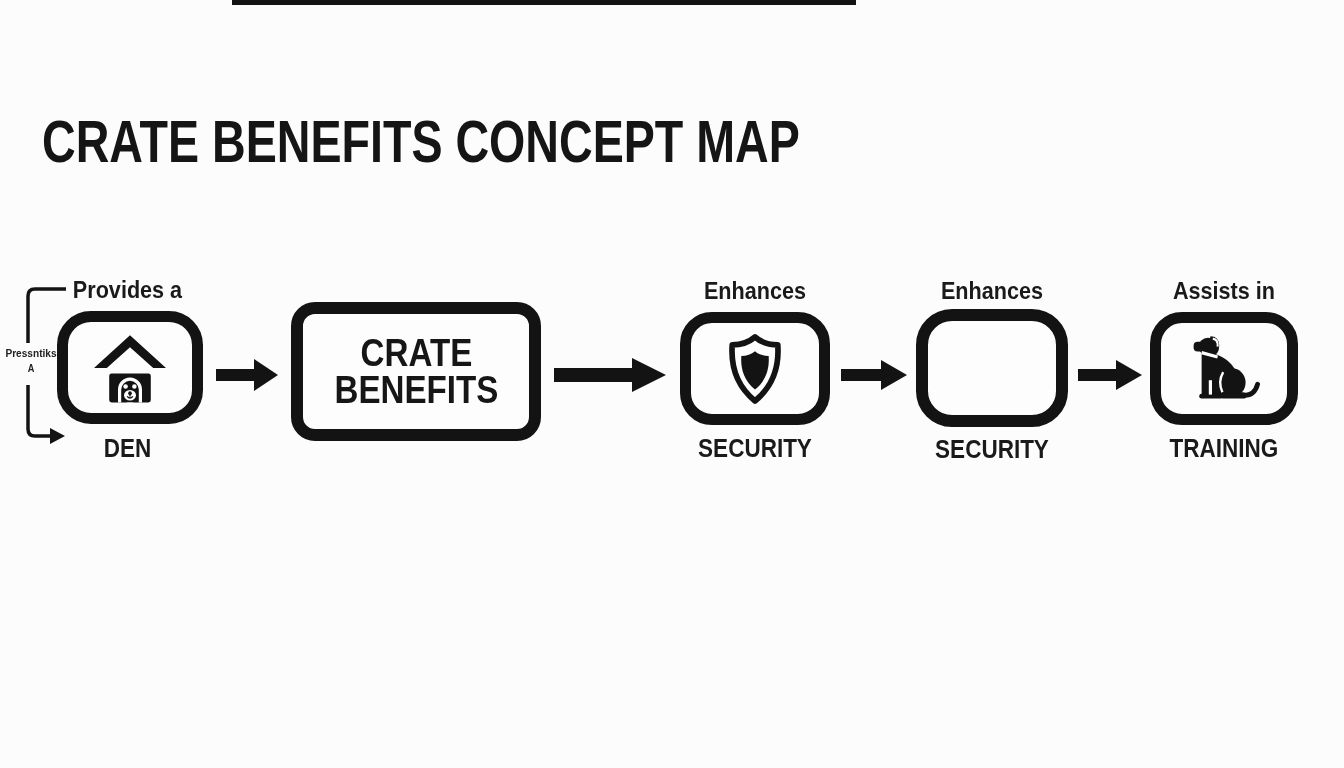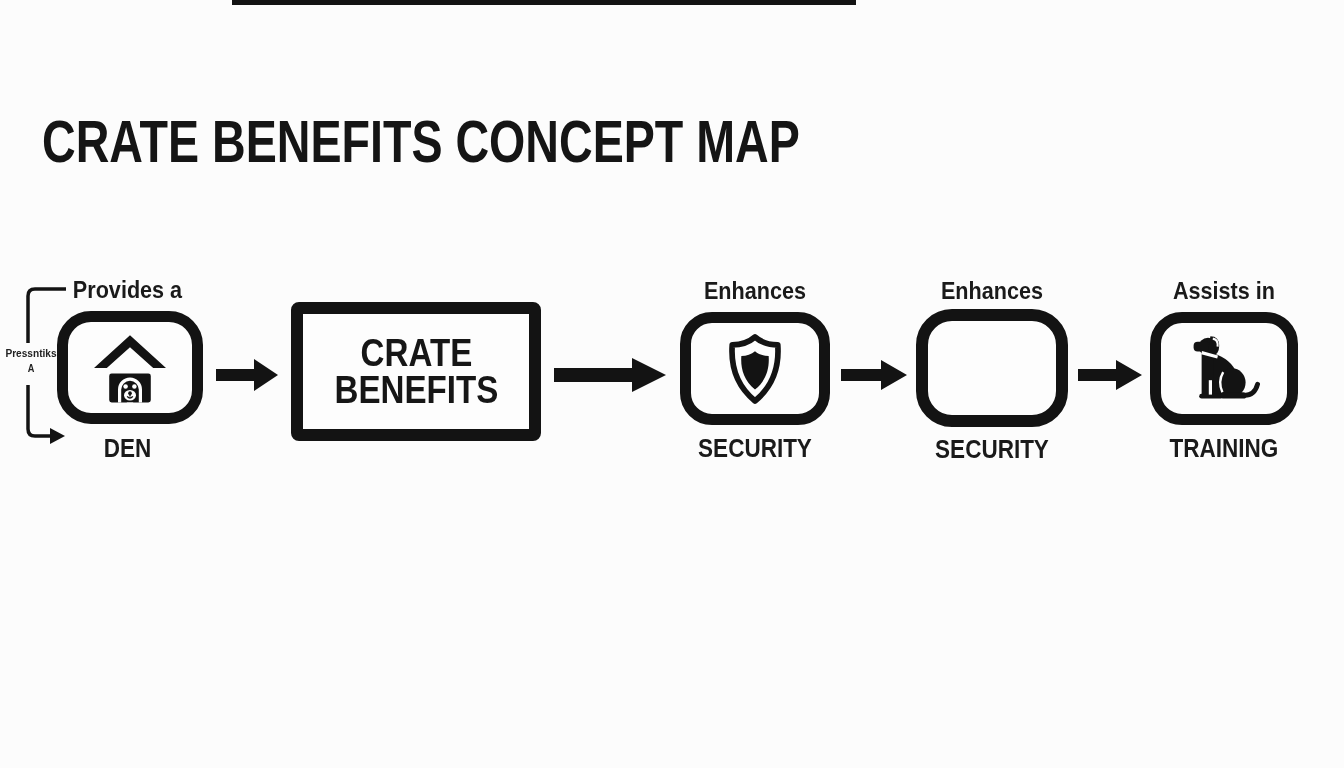--- a/index.html
+++ b/index.html
@@ -12,21 +12,21 @@
   .topbar{left:232px;top:0;width:624px;height:5px;background:#131313;}
   .title{
     left:42px;top:68px;font-size:59px;font-weight:bold;letter-spacing:0px;
     transform:scaleX(0.79);transform-origin:left top;white-space:nowrap;color:#151515;
   }
   .node-box{
     border:11px solid #131313;border-radius:34px;box-sizing:border-box;
     background:#fdfdfd;display:flex;align-items:center;justify-content:center;
   }
   .box-den{left:57px;top:311px;width:146px;height:113px;}
-  .box-crate{left:291px;top:302px;width:250px;height:139px;border-width:12px;border-radius:8px;}
+  .box-crate{left:291px;top:302px;width:250px;height:139px;border-width:12px;border-radius:24px;}
   .box-shield{left:680px;top:312px;width:150px;height:113px;border-radius:32px;}
   .box-empty{left:916px;top:309px;width:152px;height:118px;border-width:12px;border-radius:36px;}
   .box-dog{left:1150px;top:312px;width:148px;height:113px;border-radius:32px;}
   .rel-label,.node-label{
     font-weight:bold;text-align:center;line-height:1;white-space:nowrap;
     transform:scaleX(0.9);transform-origin:center top;color:#1a1a1a;
   }
   .rel-label{font-size:24px;}
   .node-label{font-size:25px;}
   .lbl-provides{left:45px;top:278px;width:165px;}

